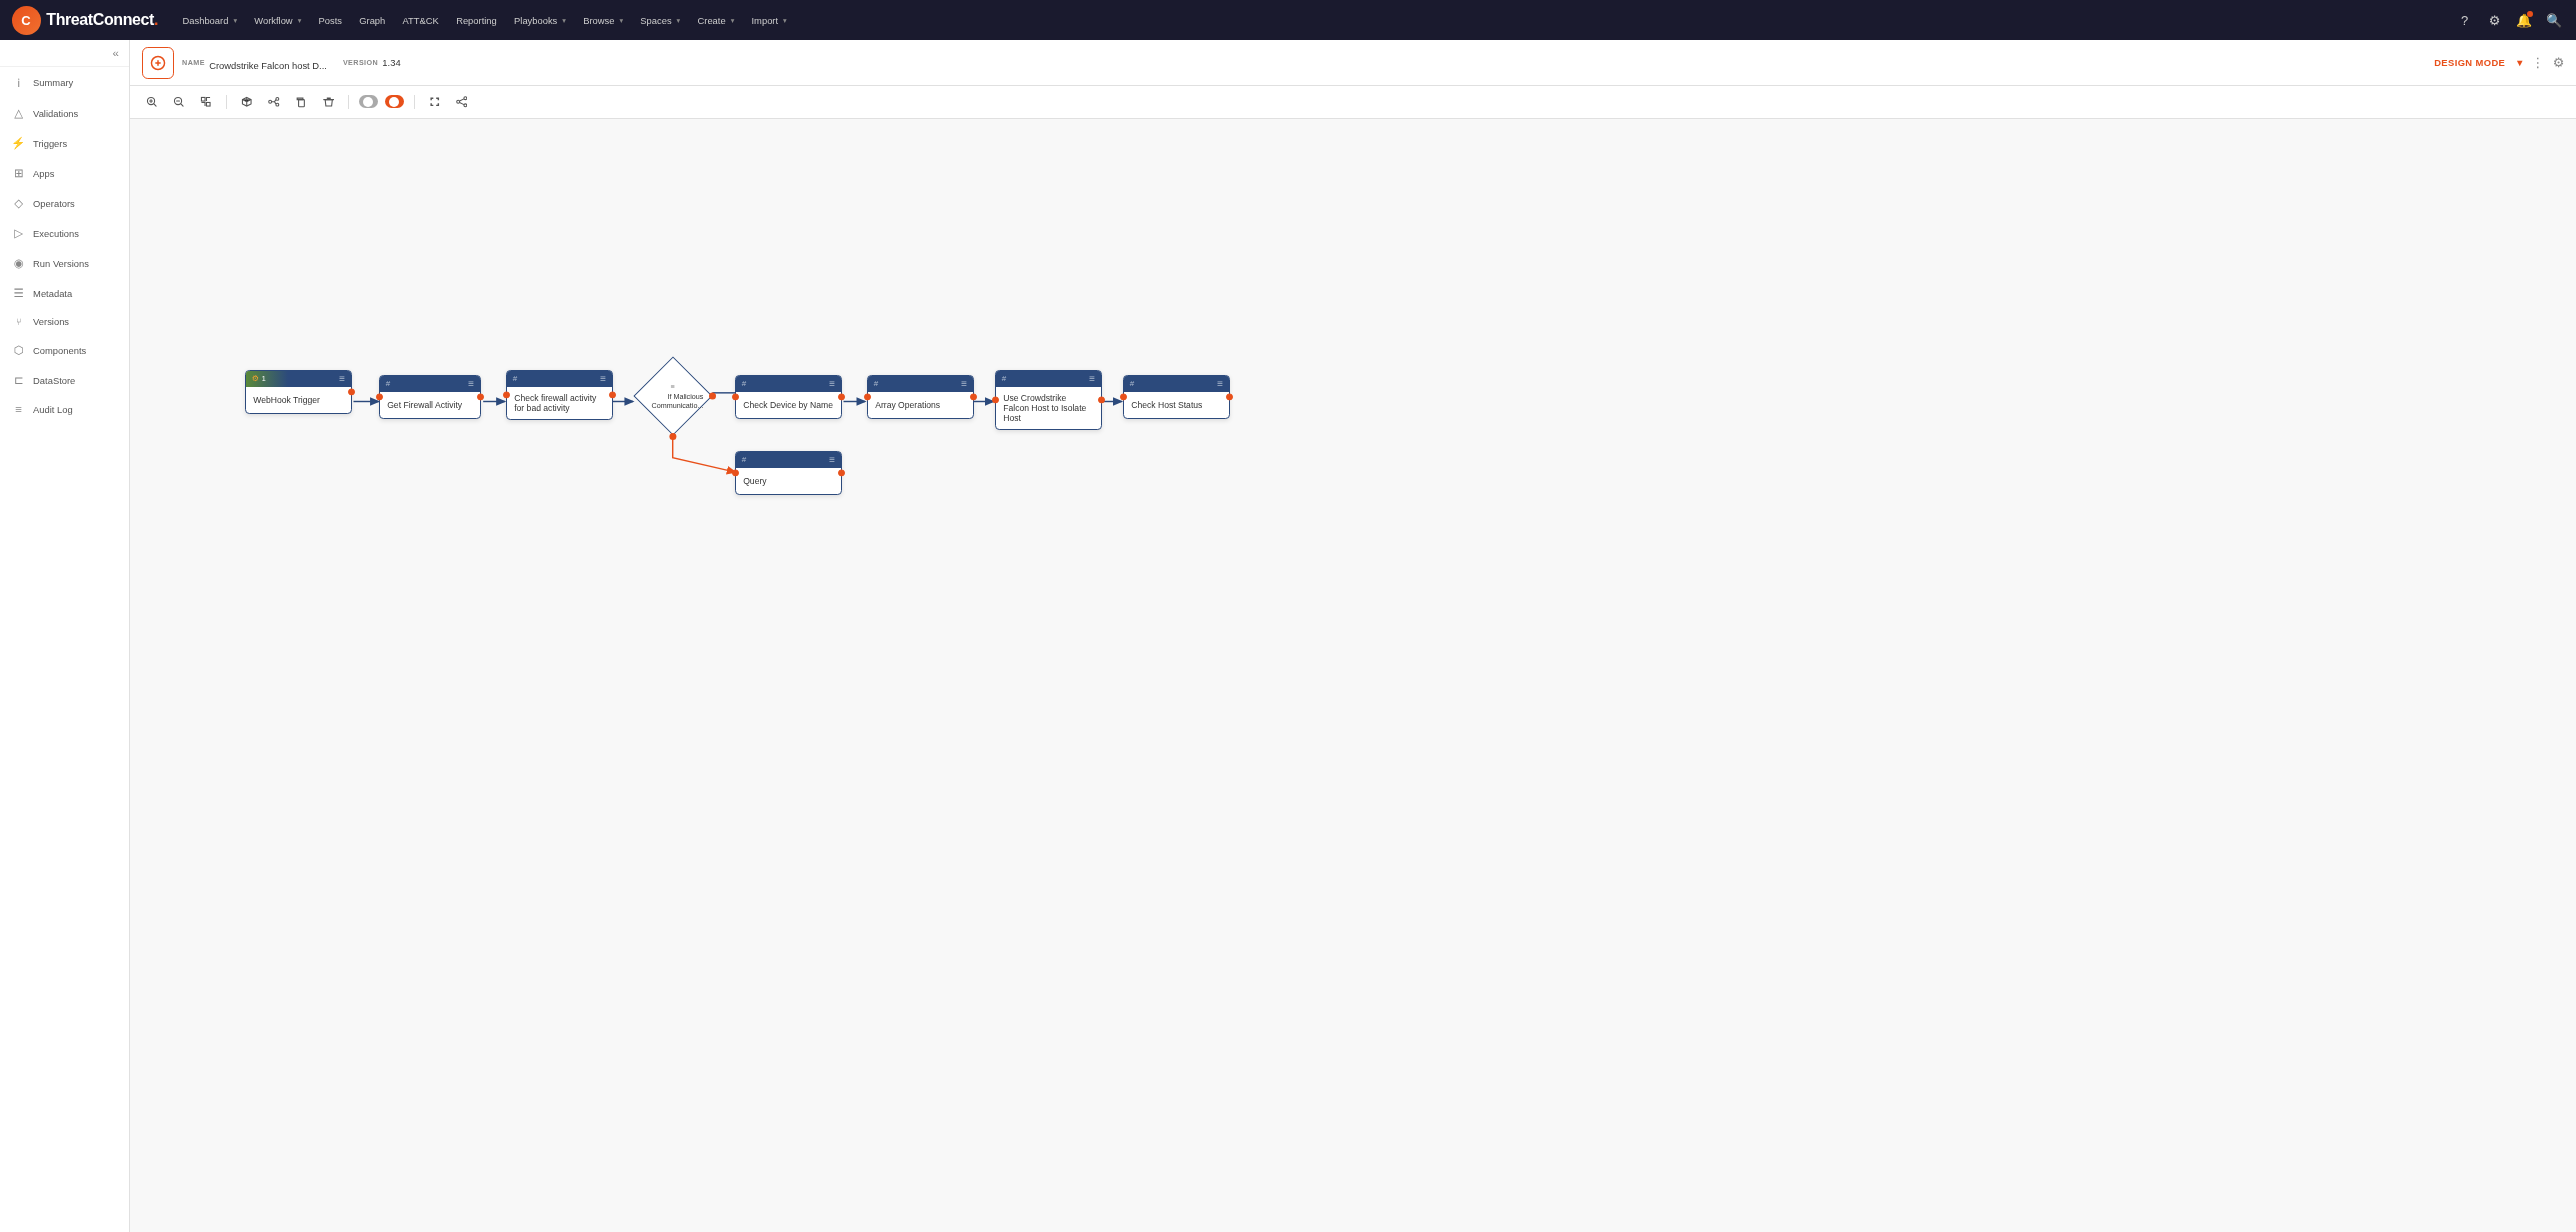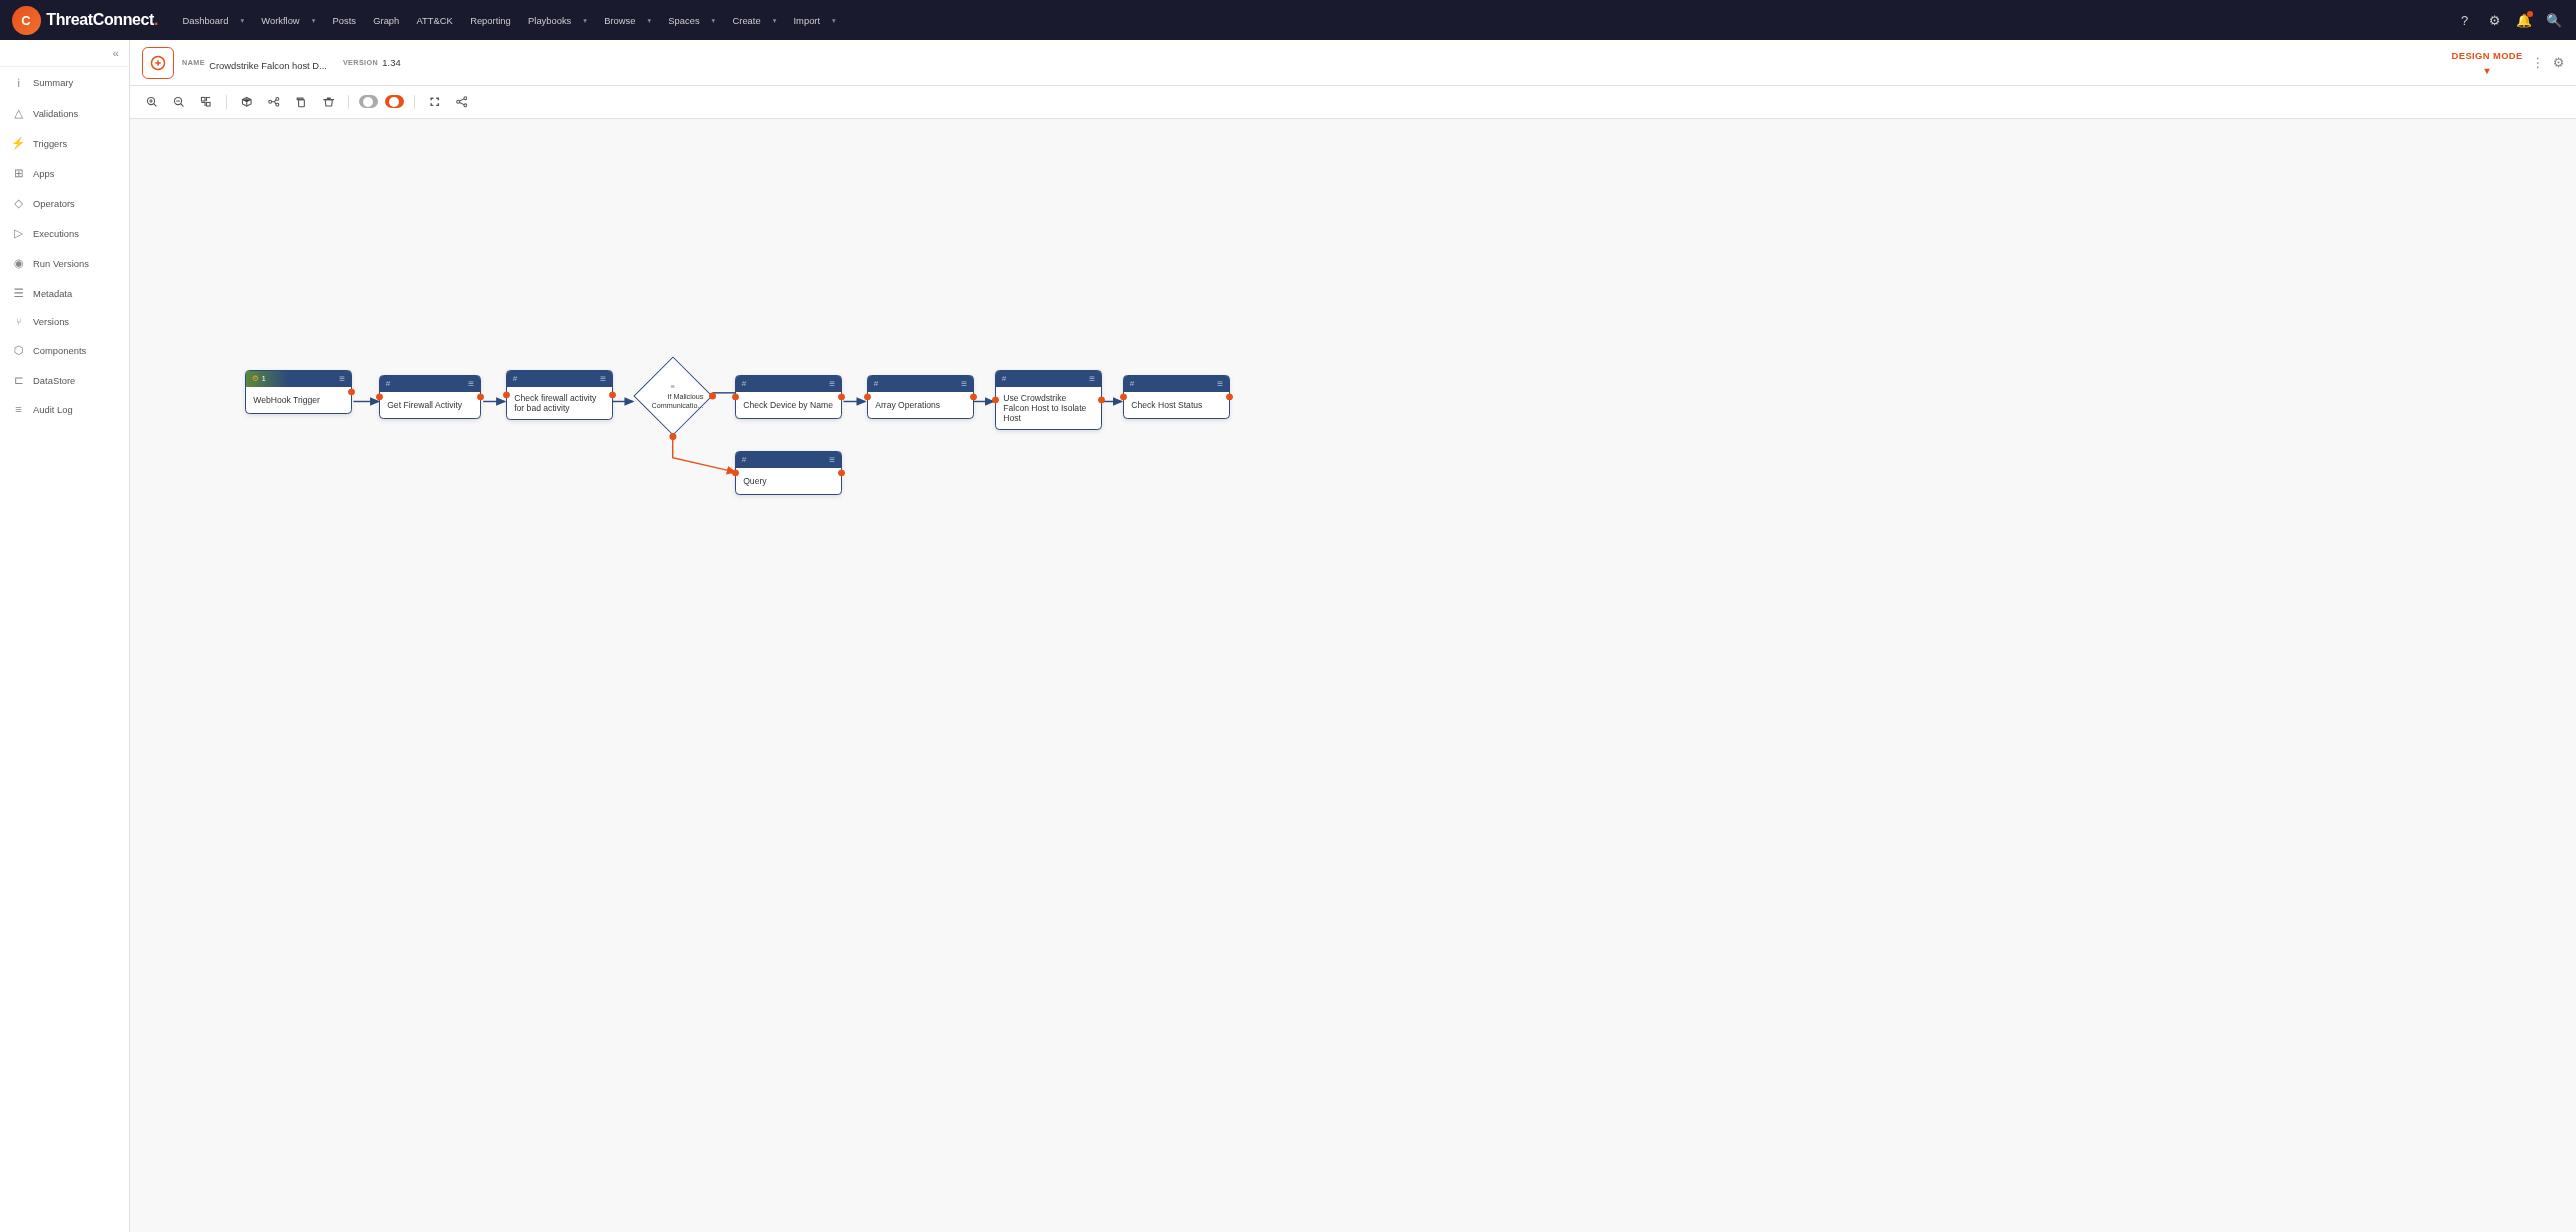--- a/index.html
+++ b/index.html
@@ -30,21 +30,21 @@
       font-weight: bold; color: white; font-size: 13px;
     }
     .logo-text { font-size: 16px; font-weight: 700; color: #fff; letter-spacing: -0.4px; }
     .logo-text span { color: #e8501a; }
     .nav-item {
       color: #ccc;
       font-size: 9.4px;
       padding: 4.3px 7.2px;
       border-radius: 2.9px;
       cursor: pointer;
-      display: flex; align-items: center; gap: 12px;
+      display: flex; align-items: center; gap: 5px;
       white-space: nowrap;
     }
     .nav-item .arrow { font-size: 7.2px; color: #888; }
     .nav-spacer { flex: 1; }
     .nav-icons { display: flex; align-items: center; gap: 10px; }
     .nav-icon-btn {
       color: #ccc; cursor: pointer; font-size: 13px; position: relative;
       display: flex; align-items: center; justify-content: center;
       width: 20px; height: 20px;
     }
@@ -110,21 +110,21 @@
     .workflow-name-row { display: flex; align-items: center; gap: 4.3px; }
     .workflow-name-label { font-size: 7.2px; color: #888; font-weight: 600; letter-spacing: 0.4px; }
     .workflow-name-val { font-size: 9.4px; color: #333; font-weight: 400; margin-top: 6px; }
     .workflow-version-row { display: flex; align-items: center; gap: 4.3px; }
     .workflow-version-label { font-size: 7.2px; color: #888; font-weight: 600; letter-spacing: 0.4px; margin-left: 16px; }
     .workflow-version-val { font-size: 9.4px; color: #333; }
     .workflow-actions { margin-left: auto; display: flex; align-items: center; gap: 8.6px; }
     .design-mode-btn {
       color: #e8501a; font-size: 9.4px; font-weight: 700;
       letter-spacing: 0.4px; cursor: pointer;
-      display: flex; align-items: center; gap: 4px; flex-direction: column;
+      display: flex; align-items: center; gap: 12px;
     }
     .design-mode-arrow { color: #e8501a; font-size: 10px; }
     .wf-action-icon { color: #888; cursor: pointer; font-size: 13px; }
 
     
     .main-area {
       display: flex;
       flex-direction: column;
       flex: 1;
       overflow: hidden;

